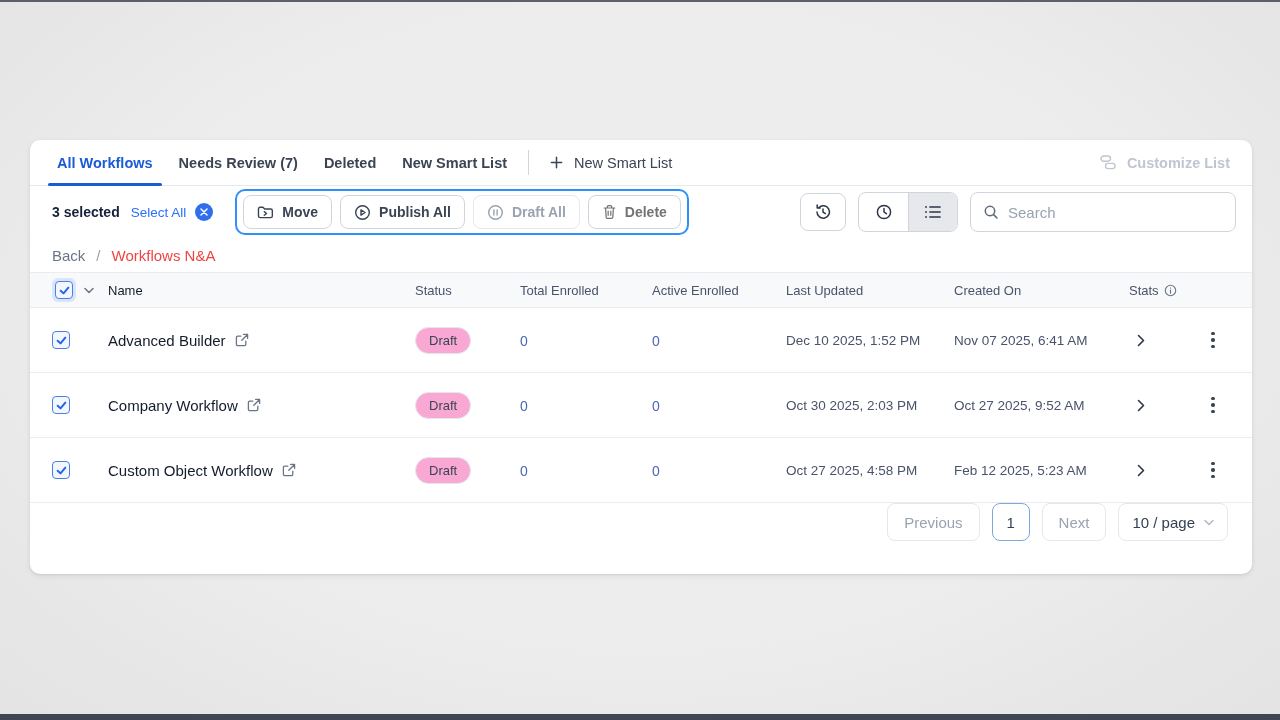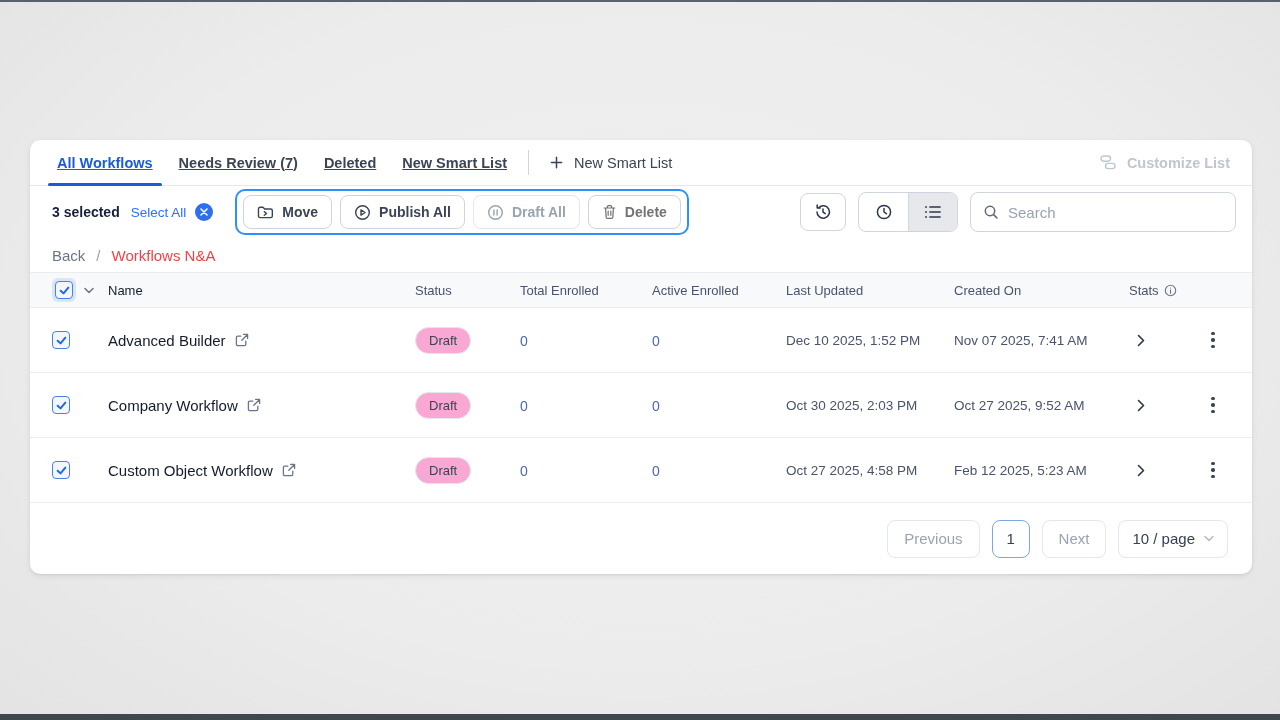--- a/index.html
+++ b/index.html
@@ -9,21 +9,21 @@
           background: radial-gradient(ellipse at 50% 45%, #f0f0f0 0%, #ececec 60%, #e3e3e3 100%); }
   .edge-top { position:absolute; top:0; left:0; right:0; height:2px; background:#2b3140; opacity:.75; }
   .edge-bottom { position:absolute; bottom:0; left:0; right:0; height:6px; background:#222a38; opacity:.85; }
 
   .card { position:absolute; left:30px; top:140px; width:1222px; height:434px; background:#fff;
           border-radius:10px; box-shadow:0 1px 2px rgba(16,24,40,.07), 0 2px 6px rgba(16,24,40,.08);
           display:flex; flex-direction:column; overflow:hidden; }
 
   
   .tabbar { height:46px; flex:0 0 46px; display:flex; align-items:stretch; border-bottom:1px solid #e4e7ec; padding:0 14px; }
-  .tab { display:flex; align-items:center; padding:0 13px; font-size:14.5px; font-weight:700; color:#3a4454; position:relative; cursor:pointer; white-space:nowrap;text-decoration:underline; }
+  .tab { display:flex; align-items:center; padding:0 13px; font-size:14.5px; font-weight:700; color:#3a4454; position:relative; cursor:pointer; white-space:nowrap; }
   .tab.active { color:#1a5cd7; }
   .tab.active::after { content:""; position:absolute; left:4px; right:4px; bottom:-1px; height:3px; background:#1a5cd7; border-radius:2px; }
   .tab-divider { width:1px; background:#d0d5dd; margin:10px 8px; }
   .new-smart-btn { display:flex; align-items:center; gap:10px; padding:0 12px; font-size:14.5px; font-weight:500; color:#3a4454; cursor:pointer; }
   .customize { margin-left:auto; display:flex; align-items:center; gap:9px; font-size:14.5px; font-weight:700; color:#c0c6d1; padding:0 8px; }
 
   
   .toolbar { height:52px; flex:0 0 52px; display:flex; align-items:center; padding:0 16px 0 22px; }
   .sel-count { font-size:14px; font-weight:700; color:#15203a; }
   .select-all { font-size:13.5px; font-weight:500; color:#2970ff; margin-left:11px; cursor:pointer; }
@@ -72,21 +72,21 @@
   .pill { display:inline-block; border:1px solid #e4e7ec; background:#f9a8d4; border-radius:16px;
           padding:5px 13px; font-size:13px; font-weight:400; color:#3a4454; }
   .count { color:#4a67b5; font-size:14px; }
   .date { color:#49536a; font-size:13.5px; }
   .stats-chev { color:#2c3648; display:flex; cursor:pointer; padding-left:8px; }
   .kebab { display:flex; flex-direction:column; gap:3px; align-items:center; cursor:pointer; padding:4px 6px; }
   .kebab i { width:3.5px; height:3.5px; border-radius:50%; background:#3a4454; }
   .info-icon { color:#6b7486; display:flex; }
 
   
-  .footer { flex:1 1 auto; display:flex; align-items:center; justify-content:flex-end; gap:12px; padding:0 24px; }
+  .footer { flex:1 1 auto; display:flex; align-items:flex-start; justify-content:flex-end; gap:12px; padding:0 24px; }
   .pg-btn { height:38px; padding:0 16px; border:1px solid #e4e7ec; border-radius:8px; background:#fff;
             display:flex; align-items:center; font-size:15px; color:#9aa3b2; cursor:pointer; }
   .pg-page { width:38px; height:38px; border:1px solid #7da8de; border-radius:8px; background:#fff;
              display:flex; align-items:center; justify-content:center; font-size:15px; color:#344054; cursor:pointer; }
   .pg-size { height:38px; padding:0 13px; border:1px solid #e4e7ec; border-radius:8px; background:#fff;
              display:flex; align-items:center; gap:9px; font-size:15px; color:#344054; cursor:pointer; }
   .pg-size .chev { color:#b3bac5; display:flex; }
   svg { display:block; }
 </style>
 </head>
@@ -279,21 +279,21 @@
       <div class="c-status">
         <span class="pill">Draft</span>
       </div>
       <div class="c-total">
         <span class="count">0</span>
       </div>
       <div class="c-active">
         <span class="count">0</span>
       </div>
       <div class="c-updated date">Dec 10 2025, 1:52 PM</div>
-      <div class="c-created date">Nov 07 2025, 7:41 AM</div>
+      <div class="c-created date">Nov 07 2025, 6:41 AM</div>
       <div class="c-stats">
         <span class="stats-chev">
           <svg width="8" height="13" viewBox="0 0 8 13" fill="none" stroke="currentColor" stroke-width="1.6" stroke-linecap="round" stroke-linejoin="round">
               <path d="M1.5 1.5l5 5-5 5"></path>
             </svg>
         </span>
       </div>
       <div class="c-menu">
         <span class="kebab">
             <i></i>

